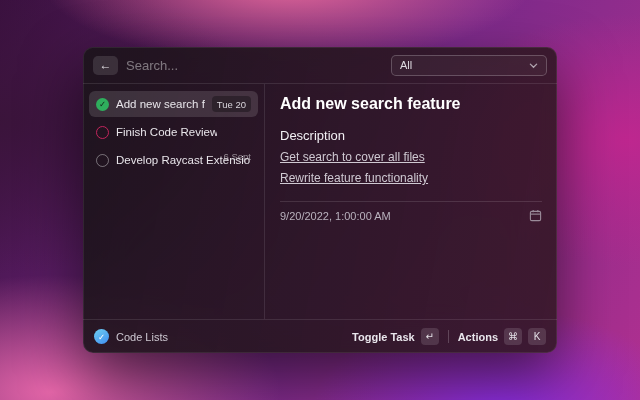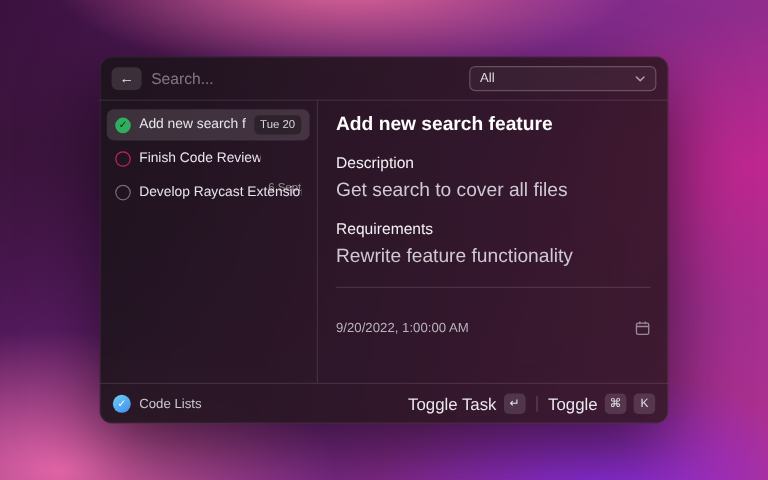--- a/index.html
+++ b/index.html
@@ -72,39 +72,39 @@
     margin-left:auto; font-size:9.5px; color:#d9d5dc;
     background:rgba(0,0,0,.32); border-radius:4px; padding:2.5px 5px;
   }
   .date-plain { margin-left:auto; font-size:9.5px; color:rgba(255,255,255,.5);margin-top:48px; }
 
   .vr { width:1px; background:rgba(255,255,255,.1); flex:0 0 auto; }
 
   .detail { flex:1; padding:11px 15px 0 15px; overflow:hidden; }
   .d-title { font-size:16px; font-weight:700; color:#fff; }
   .d-head { font-size:13px; font-weight:400; color:#f2f0f4; margin-top:15px; }
-  .d-body { font-size:16px; color:#cfc9d2; margin-top:7px; }
+  .d-body { font-size:12px; color:#cfc9d2; margin-top:7px;text-decoration:underline; }
   .d-div { height:1px; background:rgba(255,255,255,.12); margin-top:16px; }
-  .d-date { margin-top:27px; display:flex; align-items:flex-end; font-size:11px; color:#b9b2bd; }
+  .d-date { margin-top:7px; display:flex; align-items:flex-end; font-size:11px; color:#b9b2bd; }
   .d-date .cal { margin-left:auto; opacity:.75; }
 
   
   .ftr {
     height:34px; flex:0 0 auto; border-top:1px solid rgba(255,255,255,.1);
     display:flex; align-items:center; padding:0 11px; gap:7px;
   }
   .app-ic {
     width:15px; height:15px; border-radius:50%;
     background:linear-gradient(145deg,#6fd0f2,#3f8cf0);
     display:flex; align-items:center; justify-content:center;
     color:#fff; font-size:8.5px; font-weight:bold;
   }
   .f-label { font-size:11px; color:#cdc8d1; }
   .f-right { margin-left:auto; display:flex; align-items:center; gap:6px; }
-  .f-strong { font-size:14px; font-weight:400; color:#e9e6ec; }
+  .f-strong { font-size:11px; font-weight:700; color:#e9e6ec; }
   .key {
     min-width:18px; height:17px; padding:0 4px; border-radius:4px;
     background:rgba(255,255,255,.13);
     display:flex; align-items:center; justify-content:center;
     font-size:10px; color:#e3e0e6;
   }
   .f-sep { width:1px; height:13px; background:rgba(255,255,255,.2); margin:0 3px; }
 </style>
 </head>
 <body>
@@ -147,21 +147,20 @@
     </div>
 
     <div class="vr"></div>
 
     <div class="detail">
       <div class="d-title">Add new search feature</div>
 
       <div class="d-head">Description</div>
       <div class="d-body">Get search to cover all files</div>
 
-      <div class="d-head">Requirements</div>
       <div class="d-body">Rewrite feature functionality</div>
 
       <div class="d-div"></div>
       <div class="d-date">
         <span>9/20/2022, 1:00:00 AM</span>
         <svg class="cal" width="13" height="13" viewBox="0 0 14 14">
           <rect x="1.5" y="2.5" width="11" height="10" rx="1.5" fill="none" stroke="#b9b2bd" stroke-width="1.2"></rect>
           <line x1="1.5" y1="5.5" x2="12.5" y2="5.5" stroke="#b9b2bd" stroke-width="1.2"></line>
           <line x1="4.5" y1="1" x2="4.5" y2="3.5" stroke="#b9b2bd" stroke-width="1.2"></line>
           <line x1="9.5" y1="1" x2="9.5" y2="3.5" stroke="#b9b2bd" stroke-width="1.2"></line>
@@ -171,19 +170,19 @@
   </div>
 
   <div class="ftr">
     <span class="app-ic">✓</span>
     <span class="f-label">Code Lists</span>
 
     <div class="f-right">
       <span class="f-strong">Toggle Task</span>
       <span class="key">↵</span>
       <span class="f-sep"></span>
-      <span class="f-strong">Toggle</span>
+      <span class="f-strong">Actions</span>
       <span class="key">⌘</span>
       <span class="key">K</span>
     </div>
   </div>
 
 </div>
 
 </body></html>

